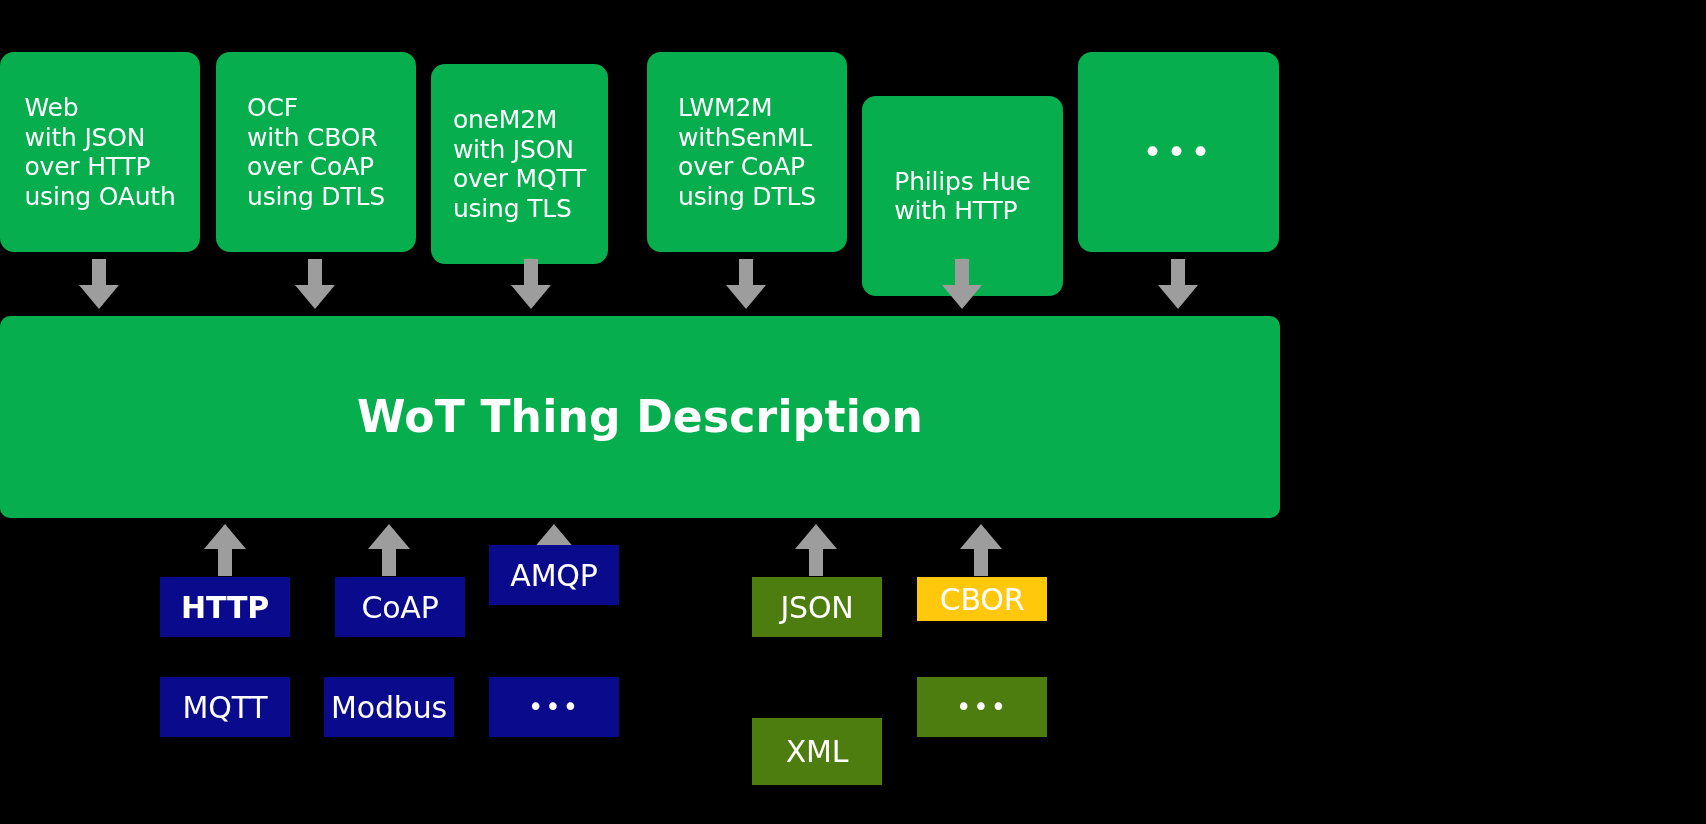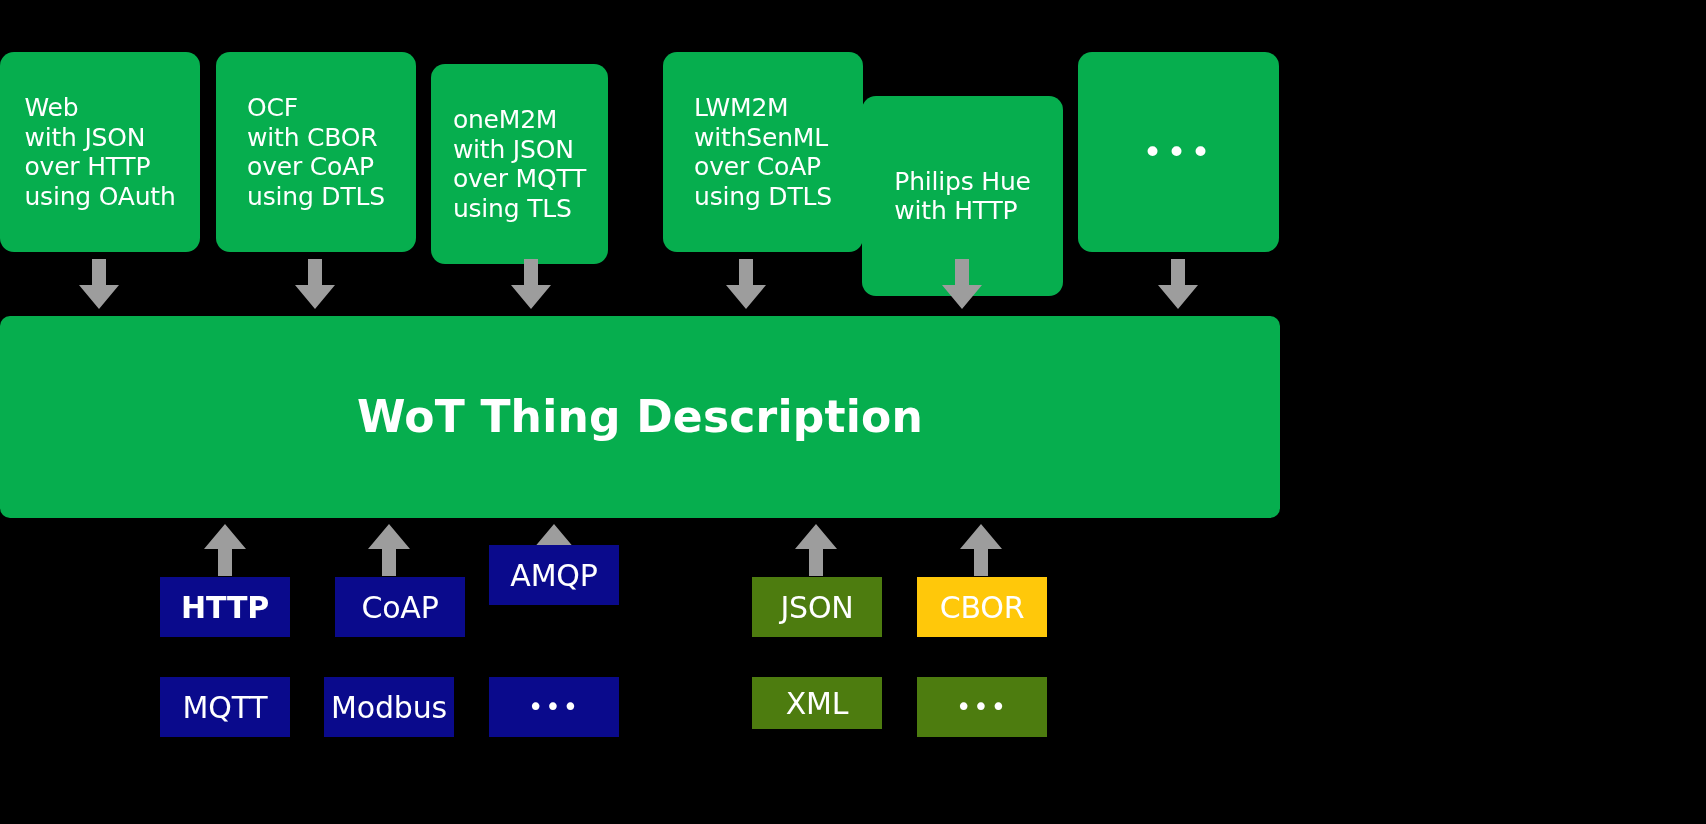--- a/index.html
+++ b/index.html
@@ -74,21 +74,21 @@
 with CBOR
 over CoAP
 using DTLS</span>
   </div>
   <div class="tech-card" style="left:431px;top:52px;width:177px;height:200px;margin-top:12px;">
     <span>oneM2M
 with JSON
 over MQTT
 using TLS</span>
   </div>
-  <div class="tech-card" style="left:647px;top:52px;width:200px;height:200px;margin-left:16px;">
+  <div class="tech-card" style="left:647px;top:52px;width:200px;height:200px;">
     <span>LWM2M
 withSenML
 over CoAP
 using DTLS</span>
   </div>
   <div class="tech-card" style="left:862px;top:52px;width:201px;height:200px;margin-top:44px;">
     <span>Philips Hue
 with HTTP</span>
   </div>
   <div class="tech-card" style="left:1078px;top:52px;width:201px;height:200px;">
@@ -172,24 +172,24 @@
   <div class="chip proto" style="left:324px;top:677px;width:130px;height:60px;">
     <span>Modbus</span>
   </div>
   <div class="chip proto" style="left:489px;top:677px;width:130px;height:60px;">
     <span class="ellipsis">•••</span>
   </div>
 
   <div class="chip fmt" style="left:752px;top:577px;width:130px;height:60px;">
     <span>JSON</span>
   </div>
-  <div class="chip fmt-strong" style="left:917px;top:577px;width:130px;height:60px;">
+  <div class="chip fmt-strong" style="left:917px;top:577px;width:130px;height:44px;">
     <span>CBOR</span>
   </div>
 
-  <div class="chip fmt" style="left:752px;top:677px;width:130px;height:52px;justify-content:center;">
+  <div class="chip fmt" style="left:752px;top:718px;width:130px;height:67px;justify-content:center;">
     <span>XML</span>
   </div>
   <div class="chip fmt" style="left:917px;top:677px;width:130px;height:60px;">
     <span class="ellipsis">•••</span>
   </div>
 
 </div>
 
 </body></html>

